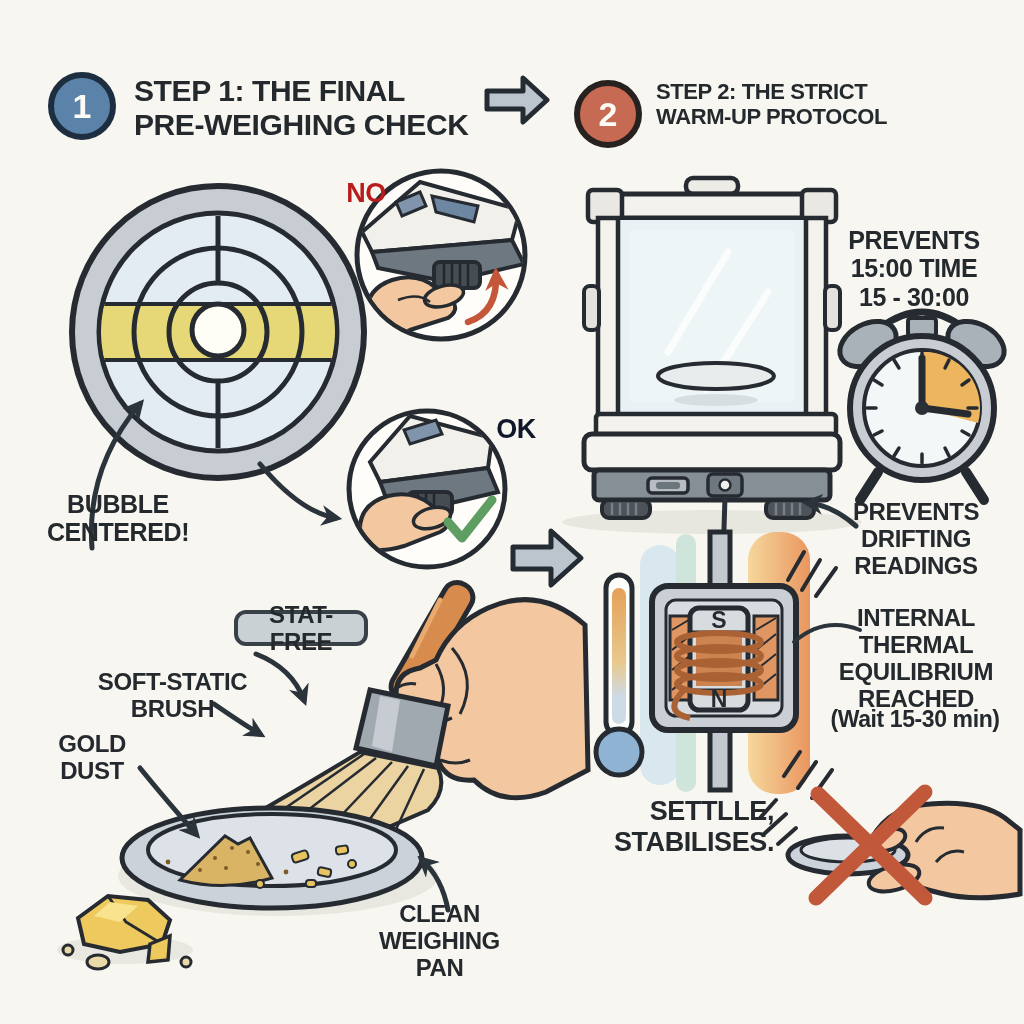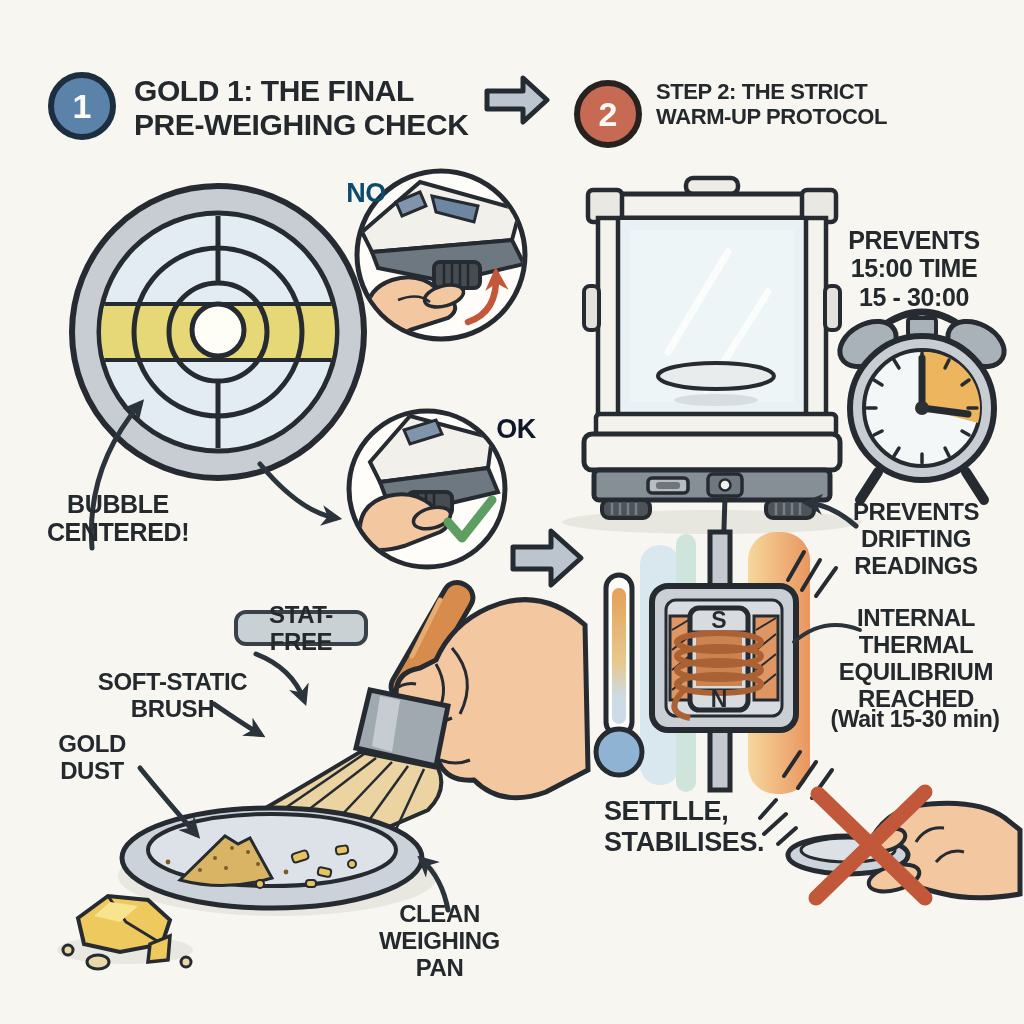--- a/index.html
+++ b/index.html
@@ -8,33 +8,33 @@
   #art{position:absolute;left:0;top:0;}
   .lbl{position:absolute;font-weight:700;color:#24292e;white-space:pre-line;
        text-align:center;line-height:1.13;letter-spacing:-0.4px;}
   .badge{position:absolute;width:56px;height:56px;border-radius:50%;border:6px solid #1c2e3f;
          display:flex;align-items:center;justify-content:center;font-size:34px;font-weight:700;color:#fbfaf4;}
   #b-step1{left:48px;top:72px;background:#5b83a9;border-color:#1c2e3f;}
   #b-step2{left:574px;top:80px;background:#c76a53;border-color:#27221f;}
   #t-step1{left:134px;top:74px;font-size:30px;text-align:left;width:360px;}
   #t-step2{left:656px;top:80px;font-size:22px;text-align:left;width:360px;}
   #t-bubble{left:40px;top:490px;width:156px;font-size:25px;}
-  #t-no{left:336px;top:178px;width:60px;font-size:27px;color:#0c4a6e;}
+  #t-no{left:336px;top:178px;width:60px;font-size:27px;color:#b91c1c;}
   #t-readjust{left:372px;top:348px;width:170px;font-size:24px;}
   #t-ok{left:486px;top:414px;width:60px;font-size:27px;color:#0f172a;}
   #t-statfree{left:198px;top:610px;width:126px;height:28px;font-size:24px;background:#c9d1d5;
               border:4px solid #394148;border-radius:12px;display:flex;align-items:center;justify-content:center;margin-left:36px;}
   #t-brush{left:90px;top:668px;width:165px;font-size:24px;}
   #t-gold{left:50px;top:730px;width:84px;font-size:24px;}
   #t-cleanpan{left:372px;top:900px;width:135px;font-size:24px;}
   #t-time{left:828px;top:226px;width:172px;font-size:25px;}
   #t-drift{left:836px;top:498px;width:160px;font-size:24px;}
   #t-thermal{left:830px;top:604px;width:172px;font-size:24px;}
   #t-wait{left:812px;top:706px;width:206px;font-size:23px;}
-  #t-settle{left:604px;top:796px;width:170px;font-size:27px;text-align:left;}
+  #t-settle{left:604px;top:796px;width:170px;font-size:27px;text-align:right;}
   #t-warning{left:724px;top:916px;width:254px;font-size:26px;}
 </style>
 </head>
 <body>
 
 <div id="stage">
 
 <svg id="art" width="1024" height="1024" viewBox="0 0 1024 1024">
   <defs>
     <clipPath id="clipLevel">
@@ -314,21 +314,21 @@
     <path d="M916,842 q10,-16 28,-14" fill="none" stroke="#262b31" stroke-width="3"></path>
     <path d="M936,862 q12,-14 28,-10" fill="none" stroke="#262b31" stroke-width="3"></path>
     <g stroke="#c2583a" stroke-width="15" stroke-linecap="round">
       <line x1="818" y1="794" x2="925" y2="898"></line>
       <line x1="925" y1="792" x2="816" y2="898"></line>
     </g>
   </g>
 </svg>
 
 <div class="badge" id="b-step1">1</div>
-<div class="lbl" id="t-step1">GOLD 1: THE FINAL
+<div class="lbl" id="t-step1">STEP 1: THE FINAL
 PRE-WEIGHING CHECK</div>
 <div class="badge" id="b-step2">2</div>
 <div class="lbl" id="t-step2">STEP 2: THE STRICT
 WARM-UP PROTOCOL</div>
 
 <div class="lbl" id="t-bubble">BUBBLE
 CENTERED!</div>
 <div class="lbl" id="t-no">NO</div>
 <div class="lbl" id="t-ok">OK</div>
 <div class="lbl" id="t-statfree">STAT-FREE</div>

